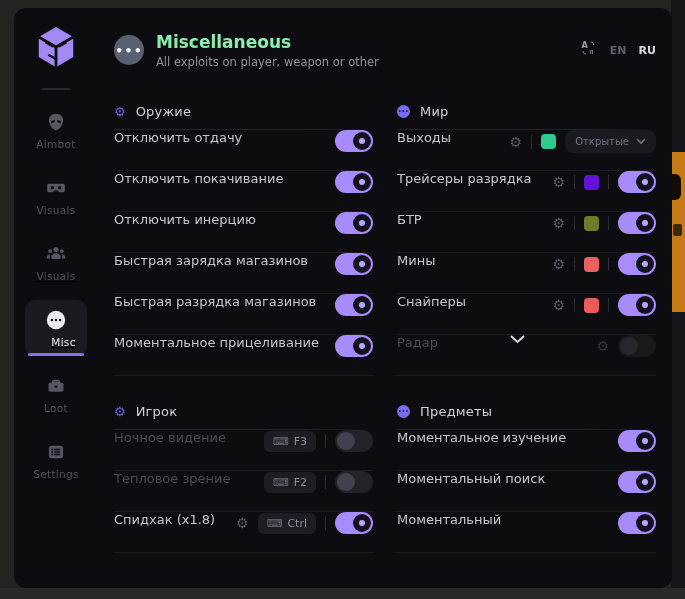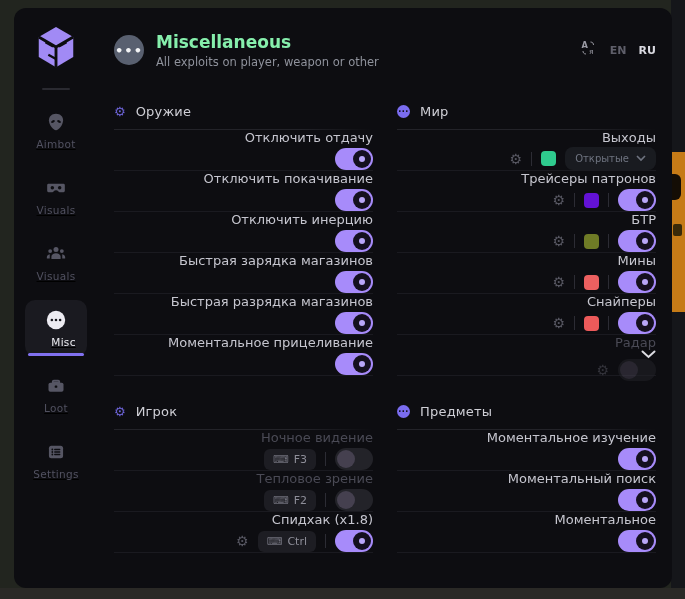--- a/index.html
+++ b/index.html
@@ -35,21 +35,21 @@
   .lang.ru{color:#d9d9e0;font-weight:bold;}
   
   .content{display:grid;grid-template-columns:1fr 1fr;column-gap:24px;padding-top:14px;}
   .sec{margin-bottom:24px;}
   .sec-head{display:flex;align-items:center;gap:10px;height:22px;margin-bottom:7px;}
   .sec-title{font-size:13px;color:#cfcfd6;letter-spacing:.2px;}
   .gear{color:#6c63d6;font-size:13px;line-height:1;}
   .gear.row-gear{color:#575762;font-size:14px;cursor:pointer;}
   .dots-circle{width:13px;height:13px;border-radius:50%;background:#7a6cf0;display:flex;align-items:center;justify-content:center;color:#0d0d11;font-size:8px;font-weight:bold;letter-spacing:.5px;}
   .sec-div{height:1px;background:linear-gradient(to right,#232329 72%,rgba(35,35,41,0));}
-  .row{height:40px;display:flex;align-items:flex-end;border-bottom:1px solid #1a1a20;flex-direction:column;}
+  .row{height:40px;display:flex;align-items:flex-start;border-bottom:1px solid #1a1a20;}
   .lbl{font-size:13px;color:#c6c6cf;flex:1;}
   .row.dim .lbl{color:#4a4a55;}
   .ctrls{display:flex;align-items:center;gap:9px;}
   .pipe{width:1px;height:14px;background:#2c2c34;}
   
   .tg{width:38px;height:22px;border-radius:11px;position:relative;cursor:pointer;flex:0 0 38px;}
   .tg.on{background:#a78bfa;}
   .tg.off{background:#232329;}
   .tg .knob{position:absolute;top:2px;width:18px;height:18px;border-radius:50%;}
   .tg.on .knob{right:2px;background:#15101f;}
@@ -315,21 +315,21 @@
                 <span class="sw sw-exits"></span>
                 <span class="dd">
                   <span>Открытые</span>
                   <svg width="10" height="7" viewBox="0 0 10 7">
                       <path d="M1 1l4 4 4-4" stroke="#6f7480" stroke-width="1.6" fill="none"></path>
                     </svg>
                 </span>
               </div>
             </div>
             <div class="row">
-              <span class="lbl">Трейсеры патронов</span>
+              <span class="lbl">Трейсеры разрядка</span>
               <div class="ctrls">
                 <span class="gear row-gear">⚙</span>
                 <span class="pipe"></span>
                 <span class="sw sw-tracers"></span>
                 <span class="pipe"></span>
                 <span class="tg on">
                     <span class="knob"></span>
                   </span>
               </div>
             </div>
@@ -402,21 +402,21 @@
             </div>
             <div class="row">
               <span class="lbl">Моментальный поиск</span>
               <div class="ctrls">
                   <span class="tg on">
                     <span class="knob"></span>
                   </span>
                 </div>
             </div>
             <div class="row">
-              <span class="lbl">Моментальное</span>
+              <span class="lbl">Моментальный</span>
               <div class="ctrls">
                   <span class="tg on">
                     <span class="knob"></span>
                   </span>
                 </div>
             </div>
           </div>
         </div>
 
       </div>

